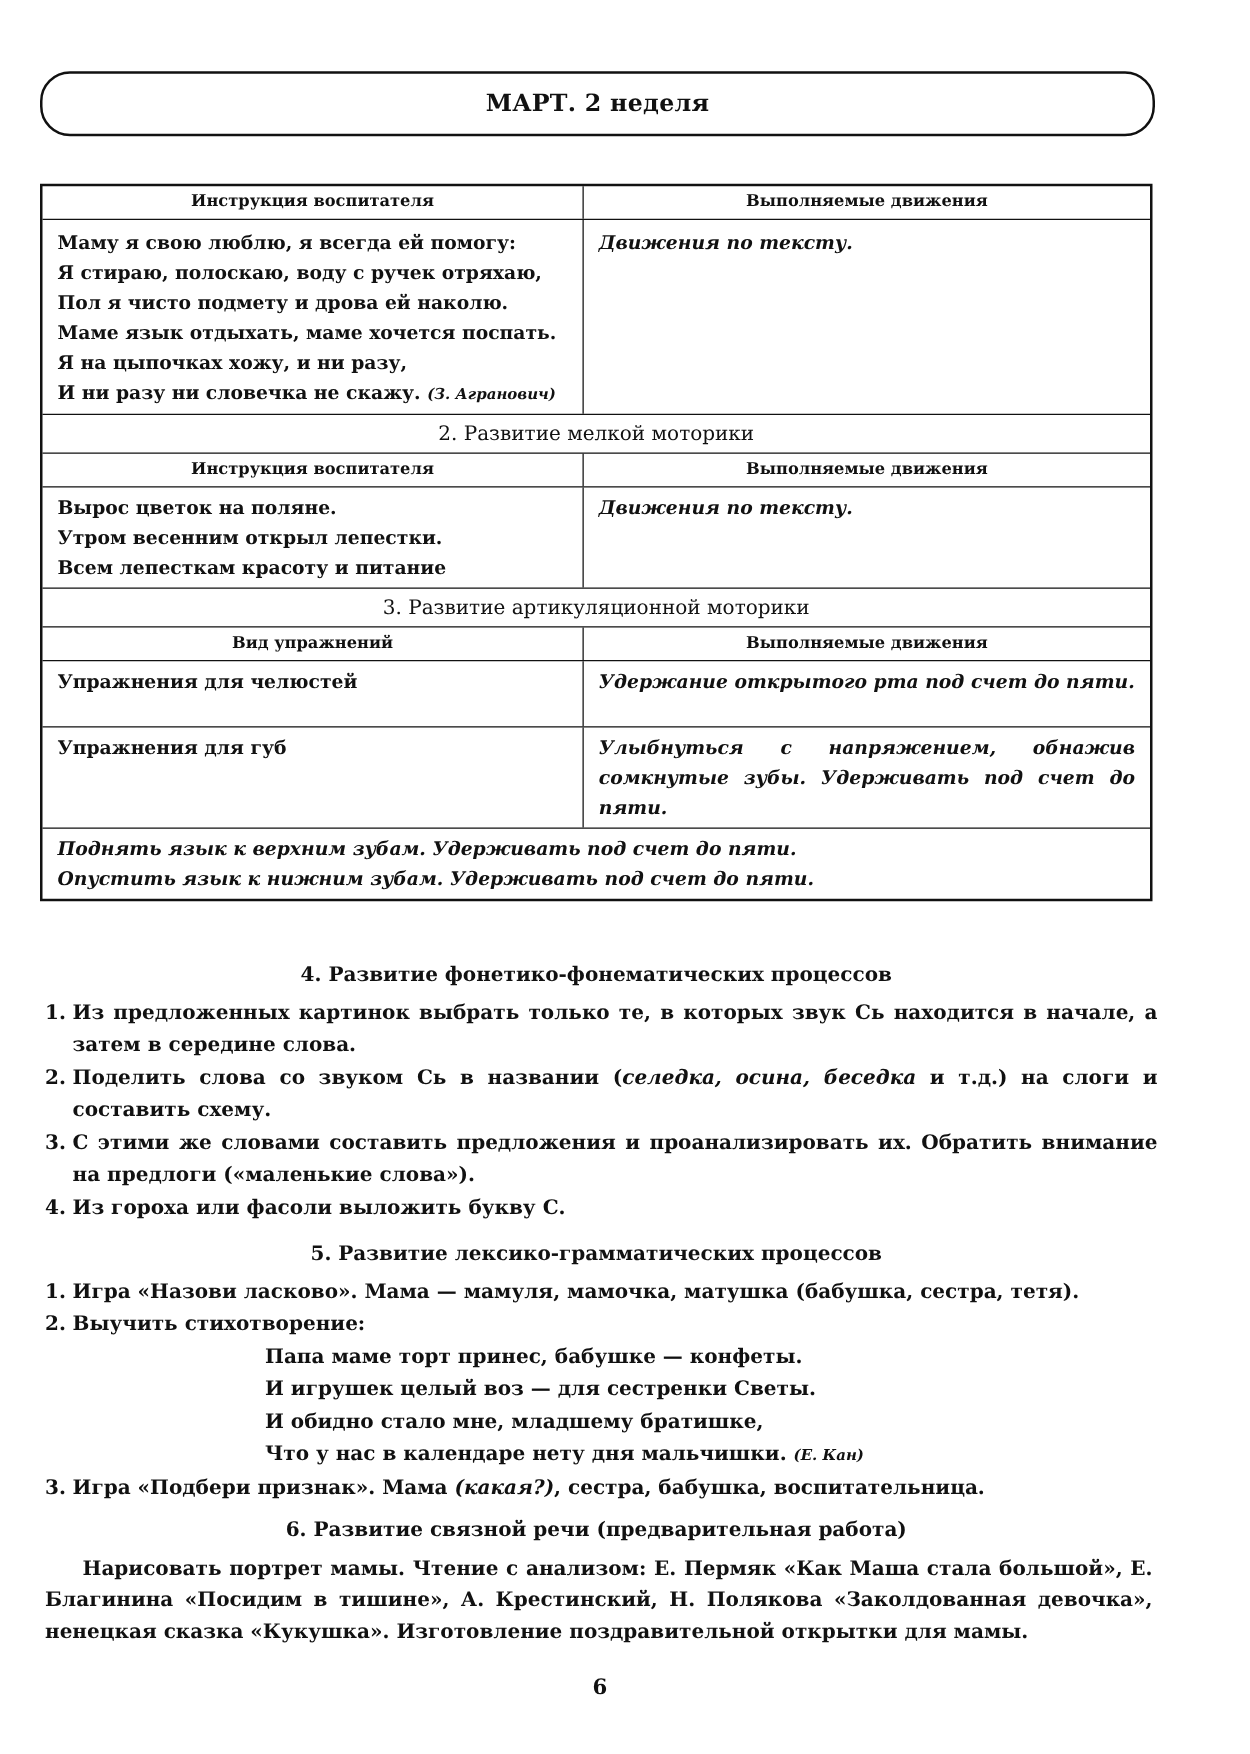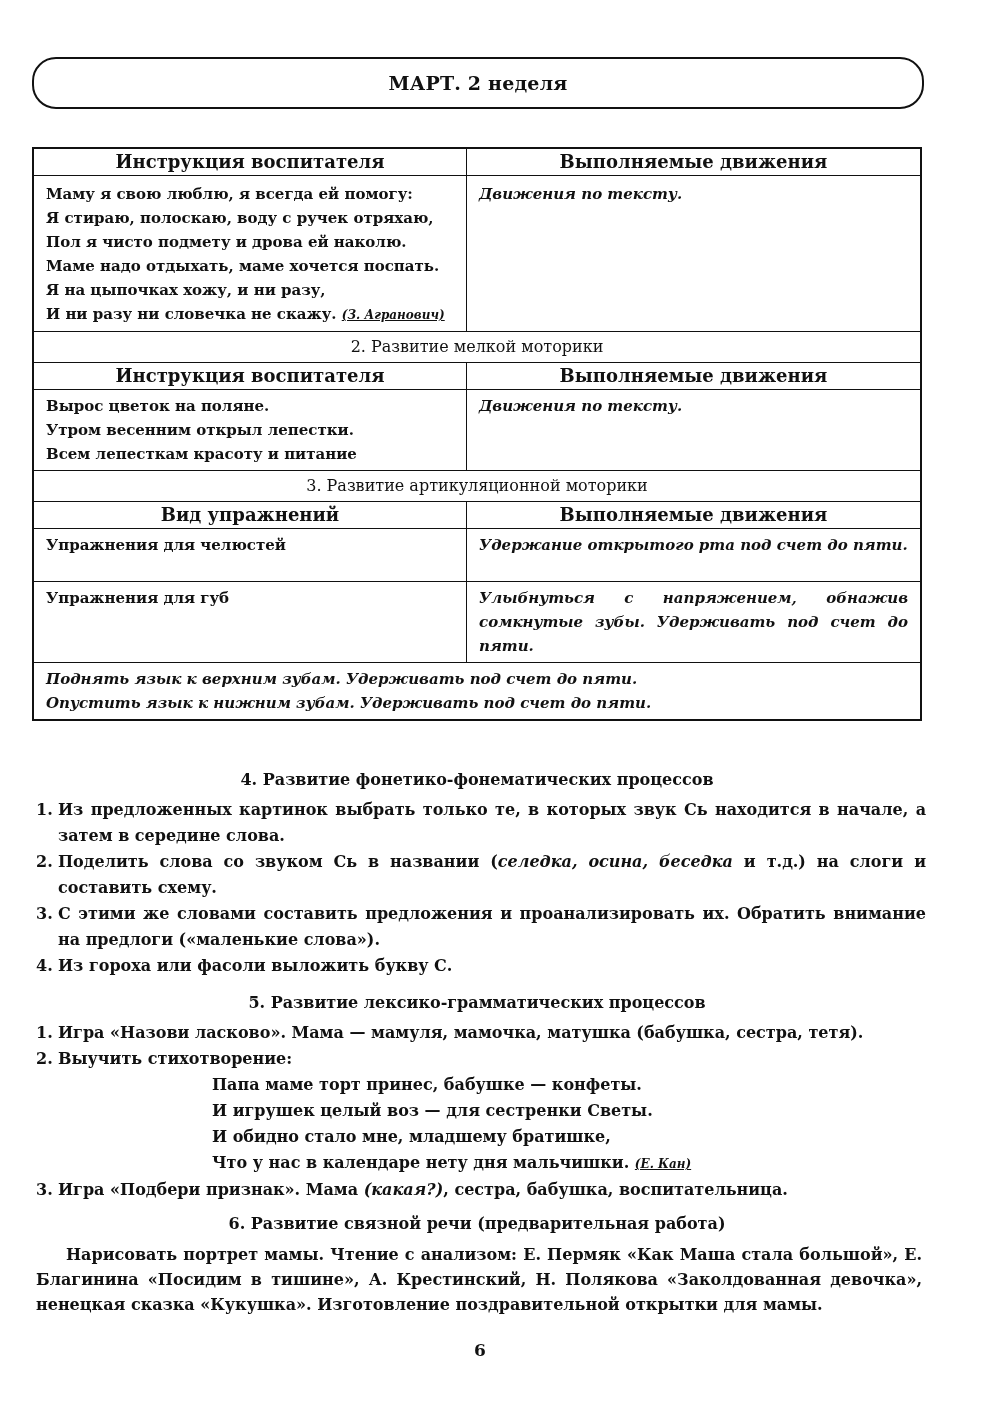--- a/index.html
+++ b/index.html
@@ -24,25 +24,25 @@
 
   .tbl {
     position: absolute; left: 32px; width: 890px;
     border: 2px solid #111; box-sizing: border-box;
   }
   .row { display: flex; border-top: 1.5px solid #111; }
   .row:first-child { border-top: none; }
   .cell { box-sizing: border-box; padding: 4px 12px; font-size: 15px; line-height: 24px; }
   .c1 { width: 433px; border-right: 1.5px solid #111; }
   .c2 { flex: 1; }
-  .hdr .cell { font-weight: bold; text-align: center; font-size: 18px; line-height: 20px; padding: 3px 12px; }
+  .hdr .cell { font-weight: bold; text-align: center; font-size: 13px; line-height: 20px; padding: 3px 12px; }
   .span-row { border-top: 1.5px solid #111; text-align: center; font-weight: normal; font-size: 16px; line-height: 26px; padding: 2px 0; }
   .bold { font-weight: bold; }
   .it { font-style: italic; font-weight: bold; }
-  .small-it { font-style: italic; font-weight: bold; font-size: 12px; text-decoration: underline; }
+  .small-it { font-style: italic; font-weight: bold; font-size: 12px; }
 
   .list { position: absolute; left: 36px; width: 890px; font-size: 16px; line-height: 26px; font-weight: bold; }
   .list-item { display: flex; }
   .list-item .num { width: 22px; flex: none; }
   .list-item .txt { flex: 1; text-align: justify; }
   .ital { font-style: italic; }
   .poem { padding-left: 176px; }
   .para { position: absolute; left: 36px; width: 886px; font-size: 16px; line-height: 25px; font-weight: bold; text-indent: 30px; text-align: justify; }
   .page-num { position: absolute; left: 0; width: 960px; top: 1340px; text-align: center; font-weight: bold; font-size: 17px; }
 </style>
@@ -60,21 +60,21 @@
 
     <div class="row hdr">
       <div class="cell c1">Инструкция воспитателя</div>
       <div class="cell c2">Выполняемые движения</div>
     </div>
     <div class="row" style="min-height:150px;">
       <div class="cell c1 bold" style="padding-top:6px;">
         <div>Маму я свою люблю, я всегда ей помогу:</div>
         <div>Я стираю, полоскаю, воду с ручек отряхаю,</div>
         <div>Пол я чисто подмету и дрова ей наколю.</div>
-        <div>Маме надо отдыхать, маме хочется поспать.</div>
+        <div>Маме язык отдыхать, маме хочется поспать.</div>
         <div>Я на цыпочках хожу, и ни разу,</div>
         <div><span>И ни разу ни словечка не скажу.</span> <span class="small-it">(З. Агранович)</span></div>
       </div>
       <div class="cell c2 it" style="padding-top:6px;">Движения по тексту.</div>
     </div>
 
     <div class="span-row">2. Развитие мелкой моторики</div>
     <div class="row hdr">
       <div class="cell c1">Инструкция воспитателя</div>
       <div class="cell c2">Выполняемые движения</div>

